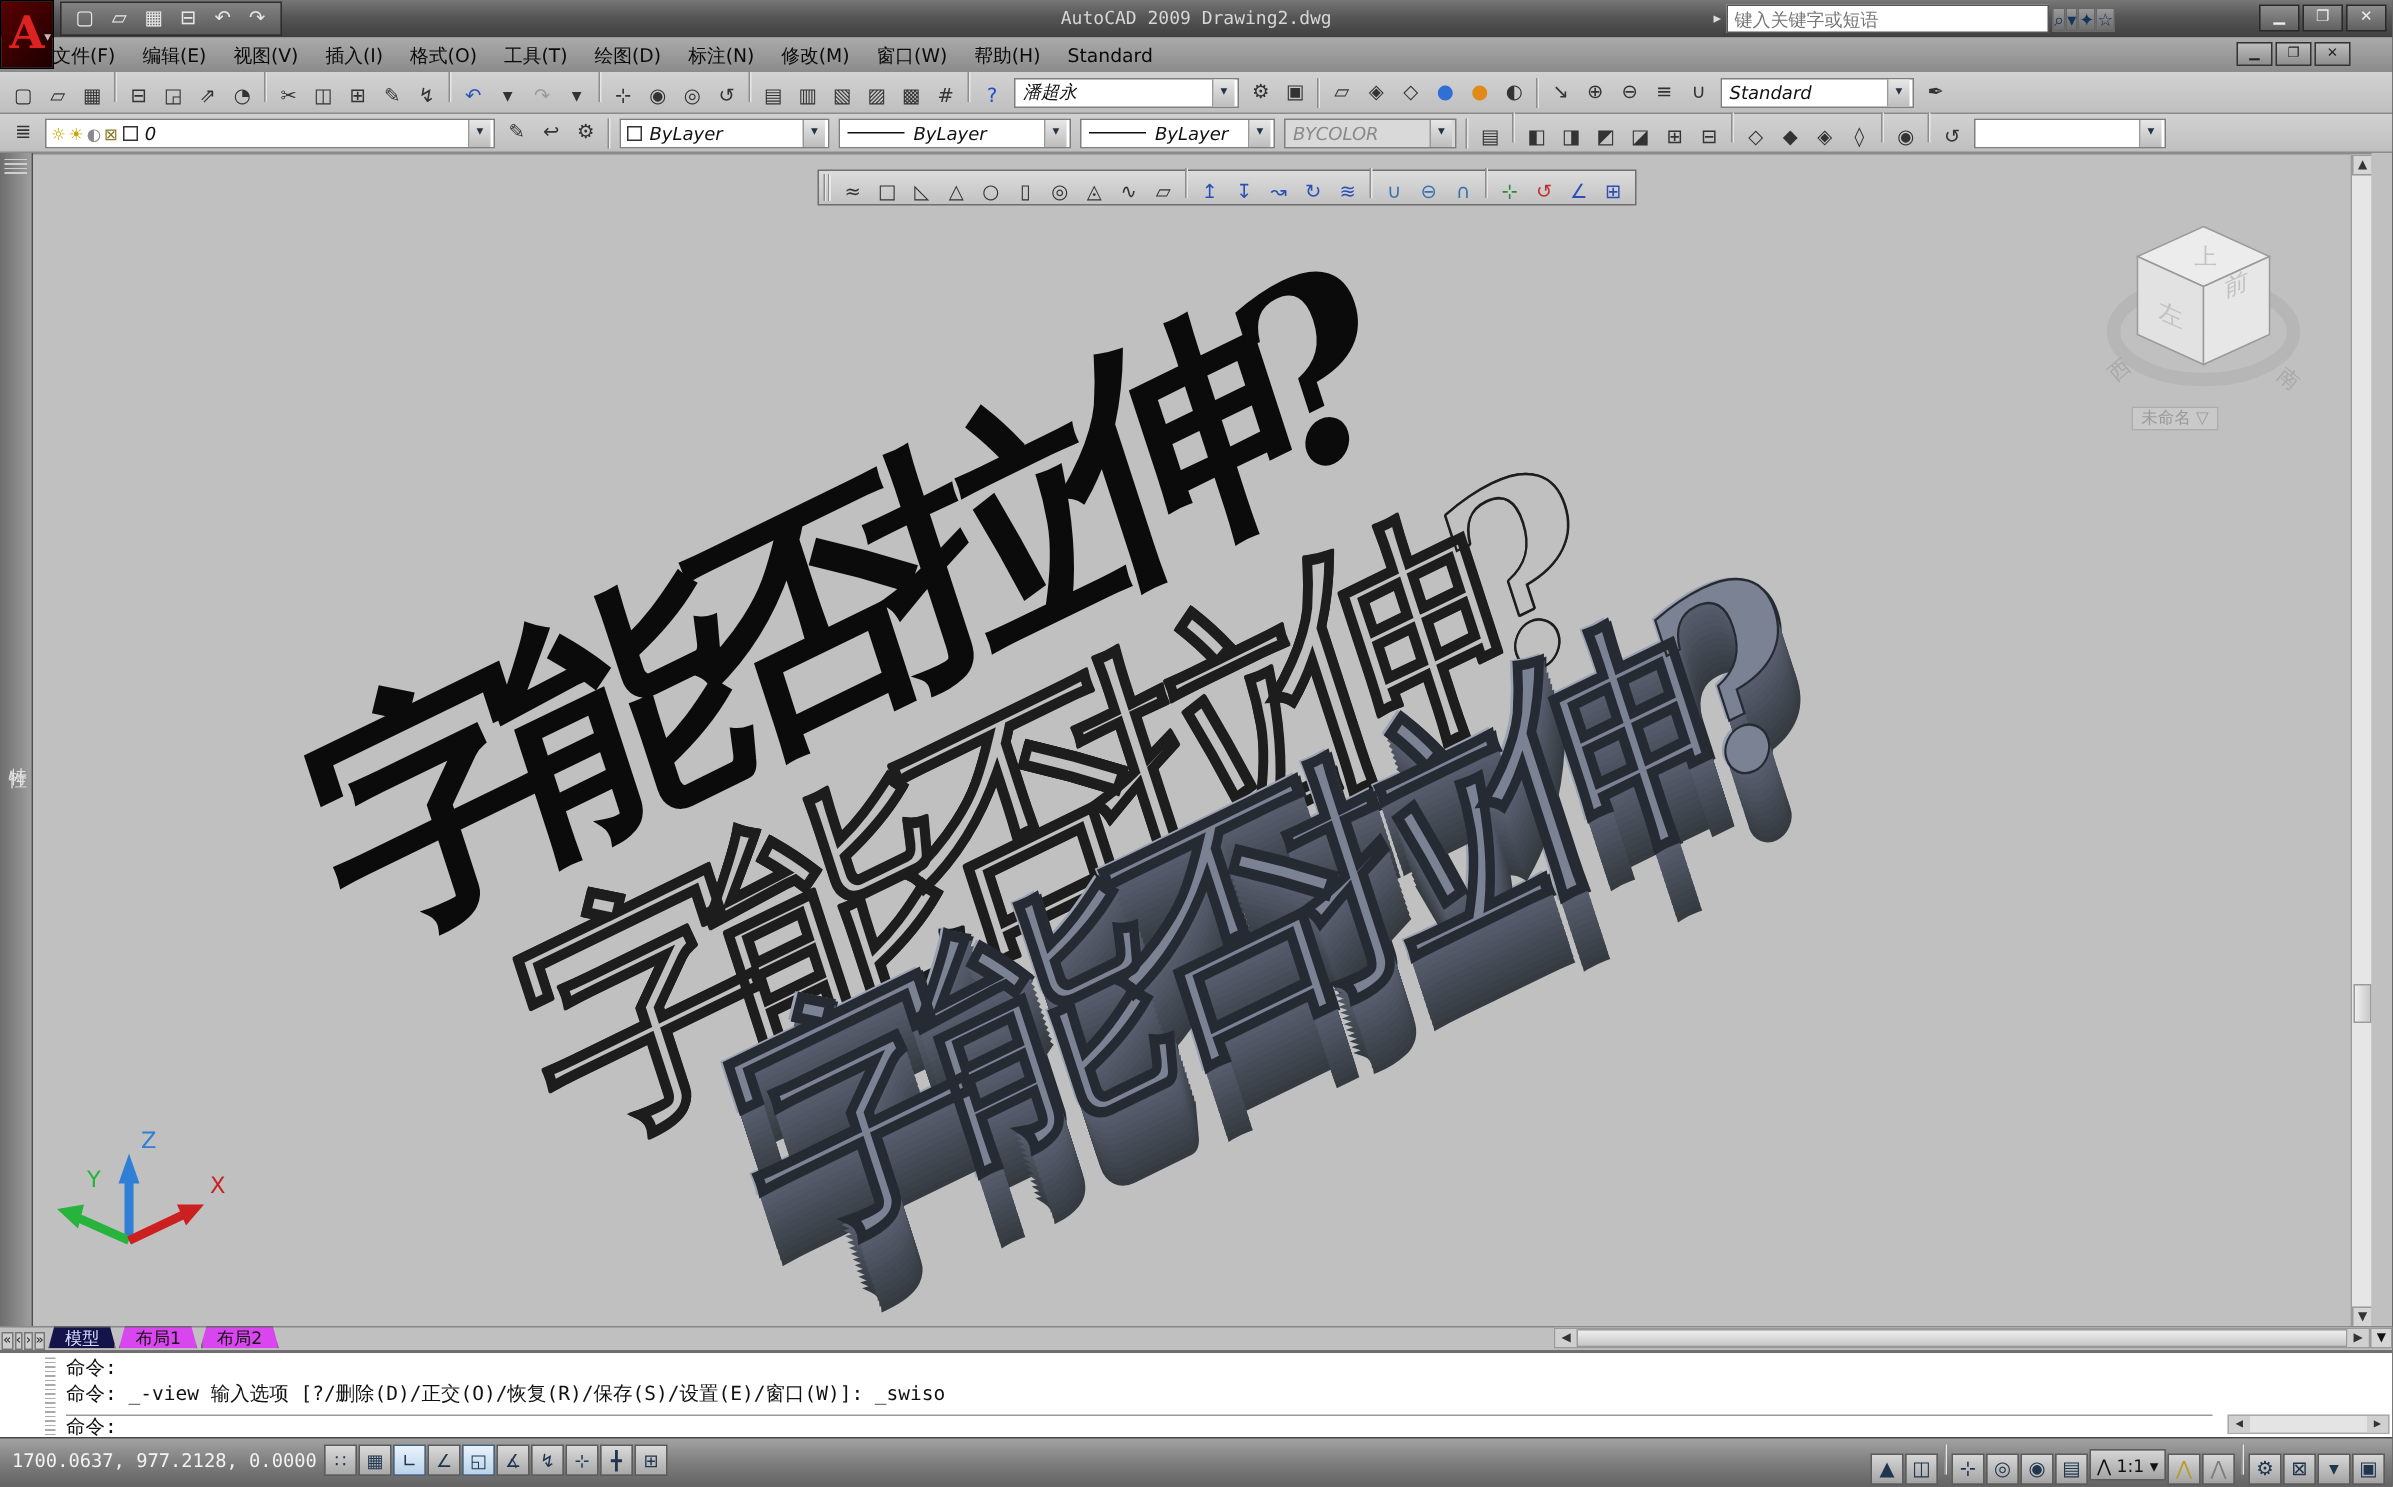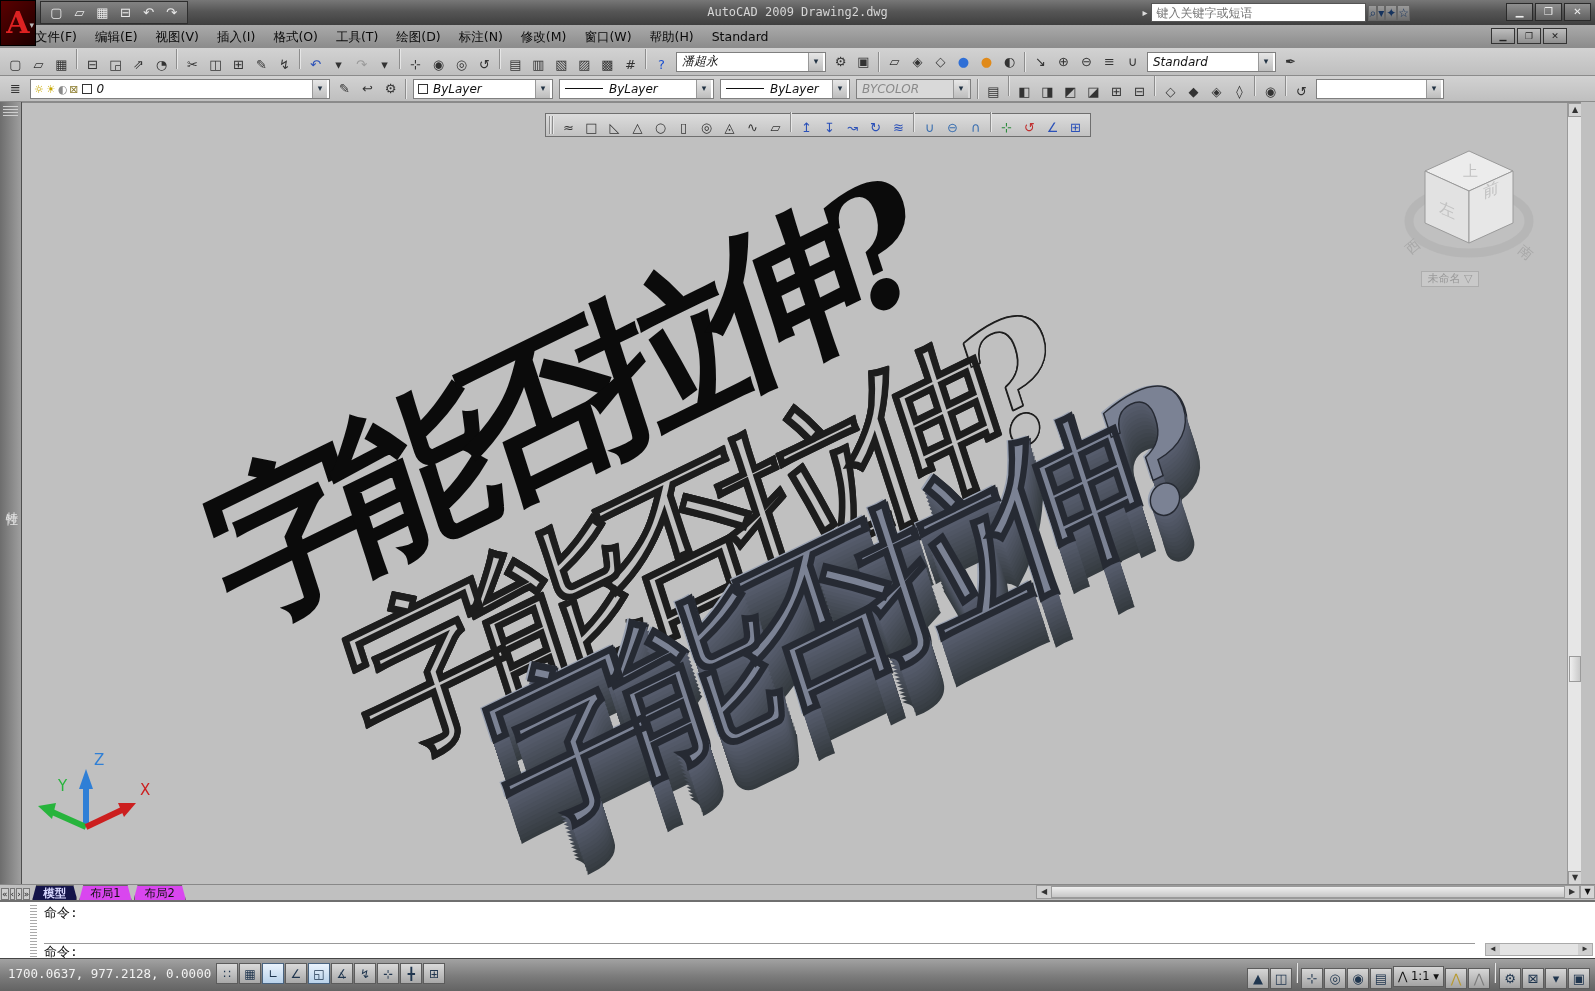--- a/index.html
+++ b/index.html
@@ -98,21 +98,21 @@
   .vs-thumb{position:absolute;left:1px;top:553px;width:12px;height:26px;
     background:linear-gradient(90deg,#efefef,#c9c9c9);border:1px solid #9a9a9a;}
   
   #tabbar{position:absolute;left:0;top:884px;width:100%;height:16px;background:#c0c0c0;
     border-top:1px solid #888;display:flex;align-items:stretch;}
   .tabnav{width:14px;height:14px;margin:1px 0 0 1px;border:1px solid #777;background:#cecece;
     text-align:center;line-height:12px;font-size:9px;color:#222;}
   .tab{padding:0 10px;margin-left:2px;font-size:11.5px;line-height:15px;color:#111;
     background:#d946ef;border:1px solid #666;border-bottom:none;
     clip-path:polygon(4px 0,calc(100% - 4px) 0,100% 100%,0 100%);}
-  .tab.active{background:#14144a;color:#d8d8ff;font-weight:bold;}
+  .tab.active{background:#14144a;color:#d8d8ff;font-weight:normal;}
   .hscroll{position:absolute;left:1036px;top:885px;width:544px;height:14px;background:#dcdcdc;
     border:1px solid #9a9a9a;}
   .hs-btn{position:absolute;top:0;width:14px;height:12px;background:#d0d0d0;text-align:center;
     line-height:11px;font-size:8px;color:#333;}
   .hs-thumb{position:absolute;left:14px;top:0;width:514px;height:12px;
     background:linear-gradient(180deg,#efefef,#c7c7c7);border:1px solid #9a9a9a;}
   .corner-btn{position:absolute;right:0;top:885px;width:15px;height:14px;background:#d5d5d5;
     border:1px solid #9a9a9a;font-size:8px;text-align:center;line-height:12px;}
   
   #cmd{position:absolute;left:0;top:900px;width:100%;height:58px;background:#fff;
@@ -309,20 +309,21 @@
     <div class="hs-btn" style="left:0">◀</div>
     <div class="hs-thumb"></div>
     <div class="hs-btn" style="right:0">▶</div>
   </div>
   <div class="corner-btn">▼</div>
 
   <div id="cmd">
     <div class="cmd-grip"></div>
     <div class="cmd-lines">
       <div class="cmd-line">命令:</div>
+      <div class="cmd-line">命令: _-view 输入选项 [?/删除(D)/正交(O)/恢复(R)/保存(S)/设置(E)/窗口(W)]: _swiso</div>
     </div>
     <div class="cmd-prompt">命令:</div>
     <div class="cmd-scroll">
       <div class="hs-btn" style="left:0">◀</div>
       <div class="hs-btn" style="right:0">▶</div>
     </div>
   </div>
 
   <div id="status">
     <div class="coords">1700.0637, 977.2128, 0.0000</div>

